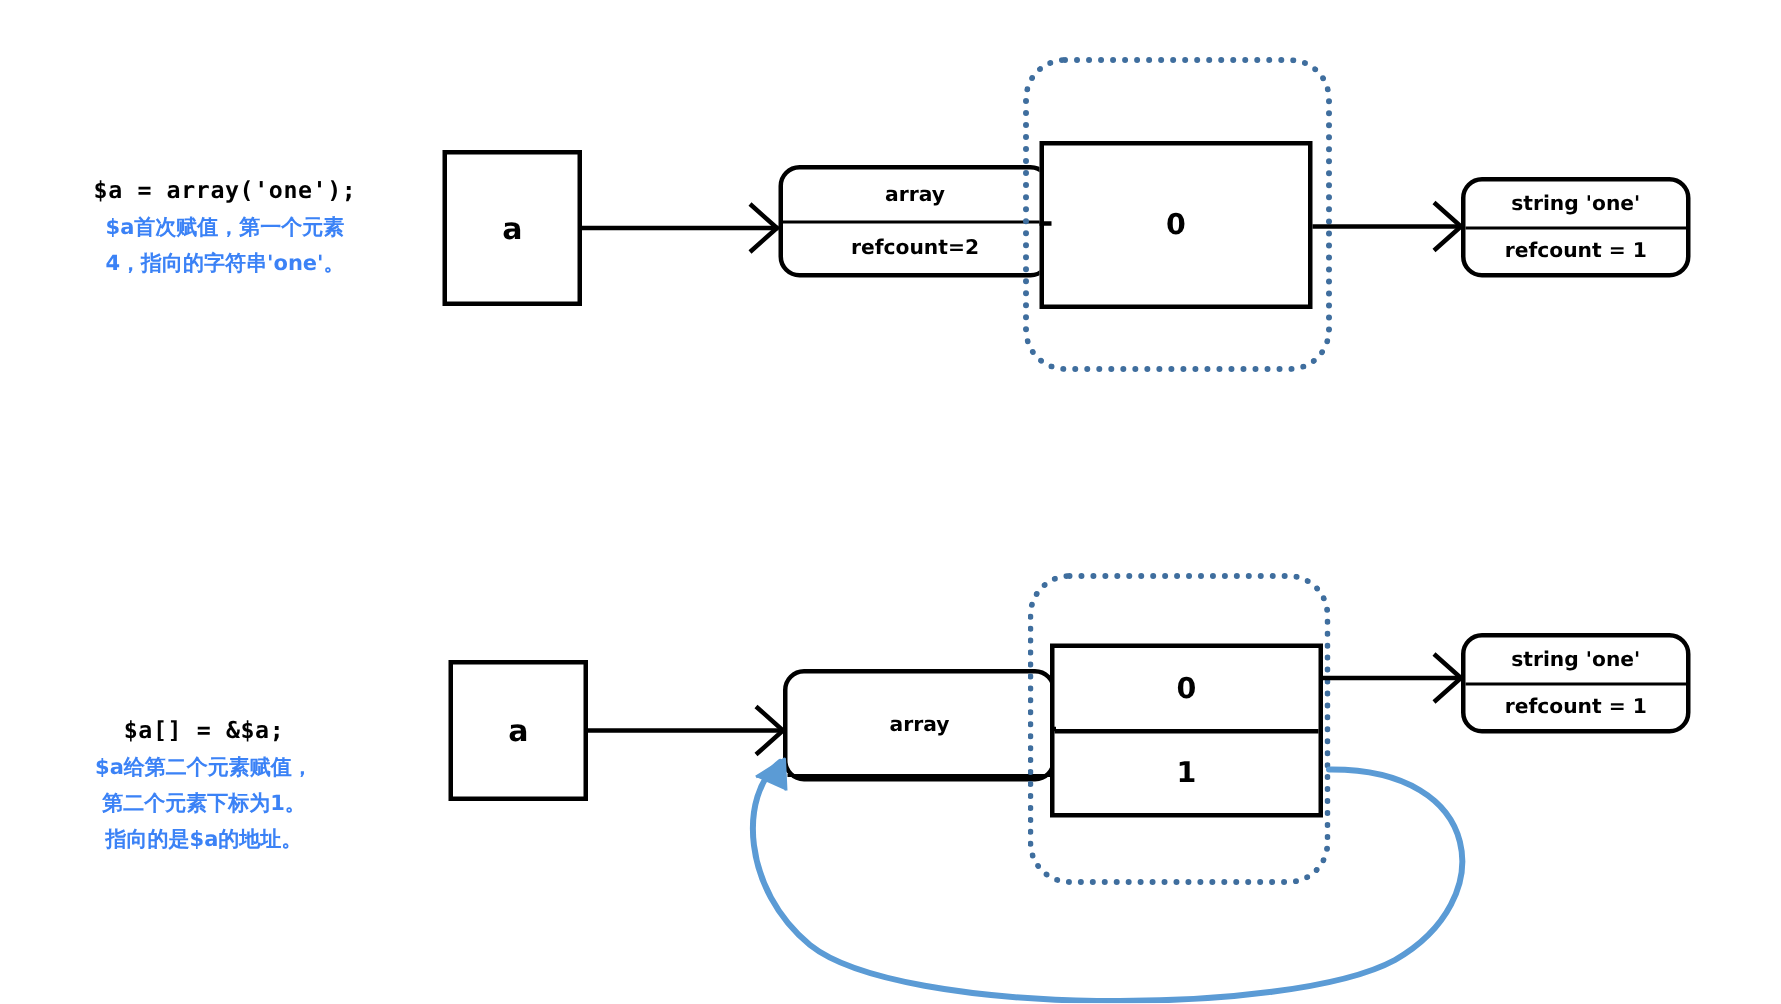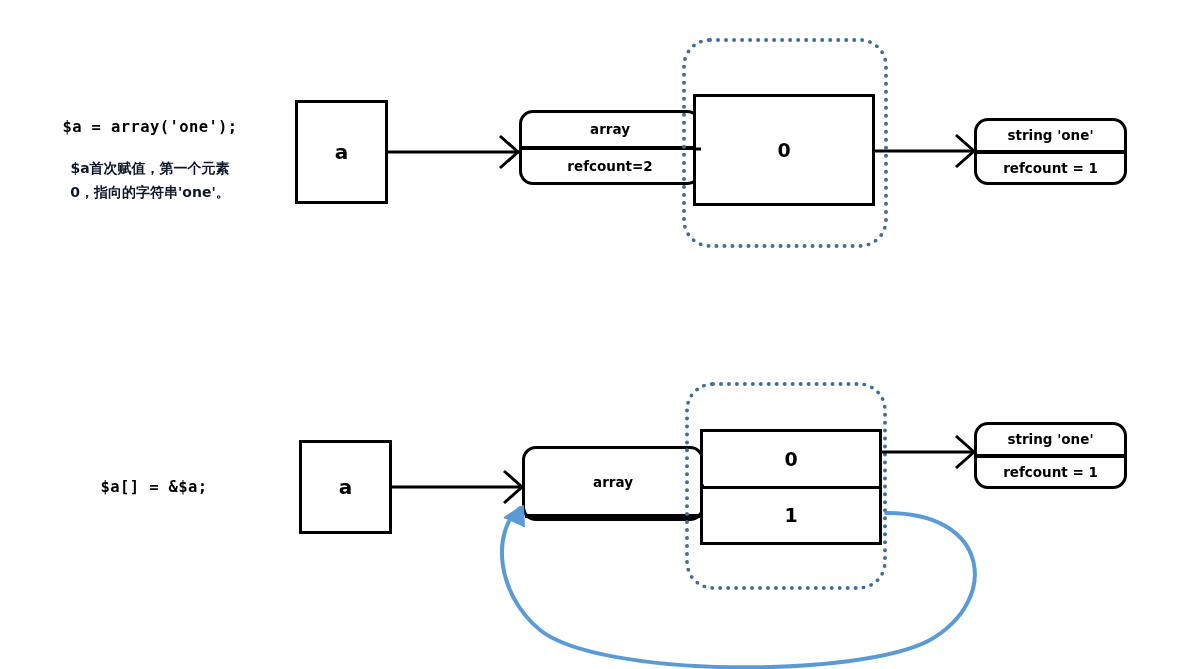--- a/index.html
+++ b/index.html
@@ -36,23 +36,23 @@
     font-weight: bold;
     font-size: 15.5px;
     color: #000000;
     letter-spacing: 0.4px;
     white-space: pre;
   }
   .caption .note {
     font-family: "DejaVu Sans", sans-serif;
     font-weight: bold;
     font-size: 14px;
-    color: #0f172a;
+    color: #3b82f6;
     line-height: 24px;
-    margin-top: 20px;
+    margin-top: 4px;
   }
   .caption .note div { white-space: pre; }
 
   
   .var-box {
     position: absolute;
     border: 3px solid #000000;
     background: #ffffff;
     display: flex;
     align-items: center;
@@ -76,21 +76,21 @@
     flex: 1 1 50%;
     display: flex;
     align-items: center;
     justify-content: center;
     font-weight: bold;
     font-size: 13.5px;
     color: #000000;
     white-space: pre;
   }
   .zval-box .row.top {
-    border-bottom: 4px solid #000000;
+    border-bottom: 2px solid #000000;
     justify-content: center;
   }
 
   .elem-stack {
     position: absolute;
     border: 3px solid #000000;
     background: #ffffff;
     box-sizing: border-box;
     display: flex;
     flex-direction: column;
@@ -118,21 +118,21 @@
 </style>
 </head>
 <body>
 
 <div id="canvas">
 
   <div class="caption" style="left:40px; top:118px; width:220px;">
     <div class="code">$a = array('one');</div>
     <div class="note">
       <div>$a首次赋值，第一个元素</div>
-      <div>0，指向的字符串'one'。</div>
+      <div>4，指向的字符串'one'。</div>
     </div>
   </div>
 
   <div class="var-box" style="left:295px; top:100px; width:93px; height:104px;">
     <span>a</span>
   </div>
 
   <div class="zval-box" style="left:519px; top:110px; width:182px; height:75px;">
     <div class="row top">
       <span>array</span>
@@ -152,22 +152,27 @@
 
   <div class="zval-box" style="left:974px; top:118px; width:153px; height:67px;">
     <div class="row top">
       <span>string 'one'</span>
     </div>
     <div class="row">
       <span>refcount = 1</span>
     </div>
   </div>
 
-  <div class="caption" style="left:44px; top:478px; width:220px;">
+  <div class="caption" style="left:26px; top:478px; width:220px;">
     <div class="code">$a[] = &amp;$a;</div>
+    <div class="note">
+      <div>$a给第二个元素赋值，</div>
+      <div>第二个元素下标为1。</div>
+      <div>指向的是$a的地址。</div>
+    </div>
   </div>
 
   <div class="var-box" style="left:299px; top:440px; width:93px; height:94px;">
     <span>a</span>
   </div>
 
   <div class="zval-box" style="left:522px; top:446px; width:182px; height:75px;">
     <div class="row top">
       <span>array</span>
     </div>

